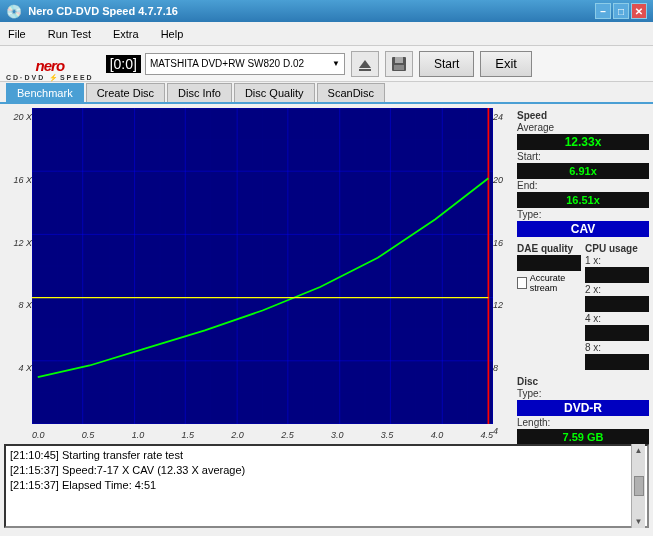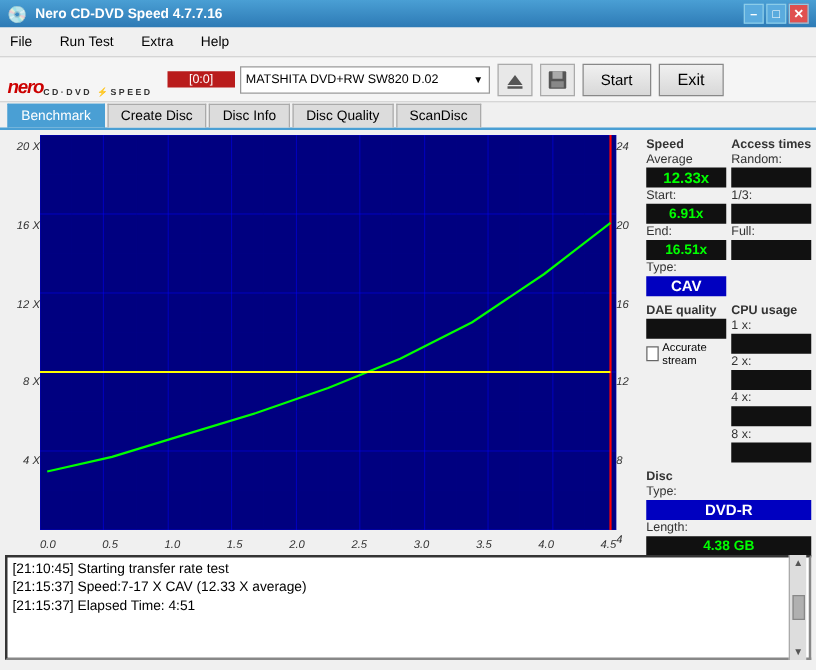--- a/index.html
+++ b/index.html
@@ -46,29 +46,29 @@
     .toolbar {
       background: #f5f5f5;
       height: 36px;
       display: flex;
       align-items: center;
       padding: 2px 6px;
       gap: 6px;
       border-bottom: 1px solid #ccc;
     }
     .nero-logo {
-      display: flex; align-items: flex-end; margin-right: 6px; margin-top: 11px;
+      display: flex; flex-direction: column; align-items: center; margin-right: 6px; margin-top: 11px;
     }
     .nero-logo-top { font-size: 15px; font-weight: bold; color: #c00; font-style: italic; letter-spacing: -1px; }
     .nero-logo-bottom { font-size: 7px; color: #333; letter-spacing: 2px; font-weight: bold; }
     .drive-select {
       display: flex; align-items: center; gap: 4px;
     }
     .drive-label {
-      background: #b91c1c; color: #fff; font-size: 10px; padding: 1px 17px;
+      background: #000000; color: #fff; font-size: 14px; padding: 1px 4px;
     }
     .drive-dropdown {
       background: white; border: 1px solid #999; padding: 2px 4px; font-size: 10px;
       width: 200px; height: 22px; display: flex; align-items: center; justify-content: space-between;
       cursor: pointer;
     }
     .toolbar-icon-btn {
       width: 28px; height: 26px;
       background: #e8e8e8;
       border: 1px solid #aaa;
@@ -343,29 +343,20 @@
         <div class="panel-label">Average</div>
         <div class="panel-value" style="color:#00ff00;background:#111;font-size:12px;">12.33x</div>
         <div class="panel-label">Start:</div>
         <div class="panel-value" style="color:#00ff00;background:#111;">6.91x</div>
         <div class="panel-label">End:</div>
         <div class="panel-value" style="color:#00ff00;background:#111;">16.51x</div>
         <div class="panel-label">Type:</div>
         <div class="panel-value blue-bg">CAV</div>
       </div>
 
-      <div class="panel-section" style="flex:1;">
-        <div class="section-title">Access times</div>
-        <div class="panel-label">Random:</div>
-        <div class="panel-value dark">&nbsp;</div>
-        <div class="panel-label">1/3:</div>
-        <div class="panel-value dark">&nbsp;</div>
-        <div class="panel-label">Full:</div>
-        <div class="panel-value dark">&nbsp;</div>
-      </div>
     </div>
 
     <div style="display:flex;gap:4px;margin-top:2px;">
 
       <div class="panel-section" style="flex:1;">
         <div class="section-title">DAE quality</div>
         <div class="panel-value dark">&nbsp;</div>
         <div class="checkbox-row">
           <div class="checkbox-box"></div>
           <span style="font-size:9px;">Accurate stream</span>
@@ -385,21 +376,21 @@
       </div>
     </div>
 
     <div style="display:flex;gap:4px;margin-top:2px;">
 
       <div class="panel-section" style="flex:1;">
         <div class="section-title">Disc</div>
         <div class="panel-label">Type:</div>
         <div class="panel-value blue-bg">DVD-R</div>
         <div class="panel-label">Length:</div>
-        <div class="panel-value" style="color:#00ff00;background:#111;">4.38 GB</div>
+        <div class="panel-value" style="color:#00ff00;background:#111;">7.59 GB</div>
       </div>
 
     </div>
 
   </div>
 </div>
 
 <div style="position:relative;height:84px;margin:0 4px 4px 4px;">
   <div style="background:white;border:2px inset #888;height:100%;padding:2px 18px 2px 4px;overflow:hidden;">
     <div class="log-line">[21:10:45]  Starting transfer rate test</div>

